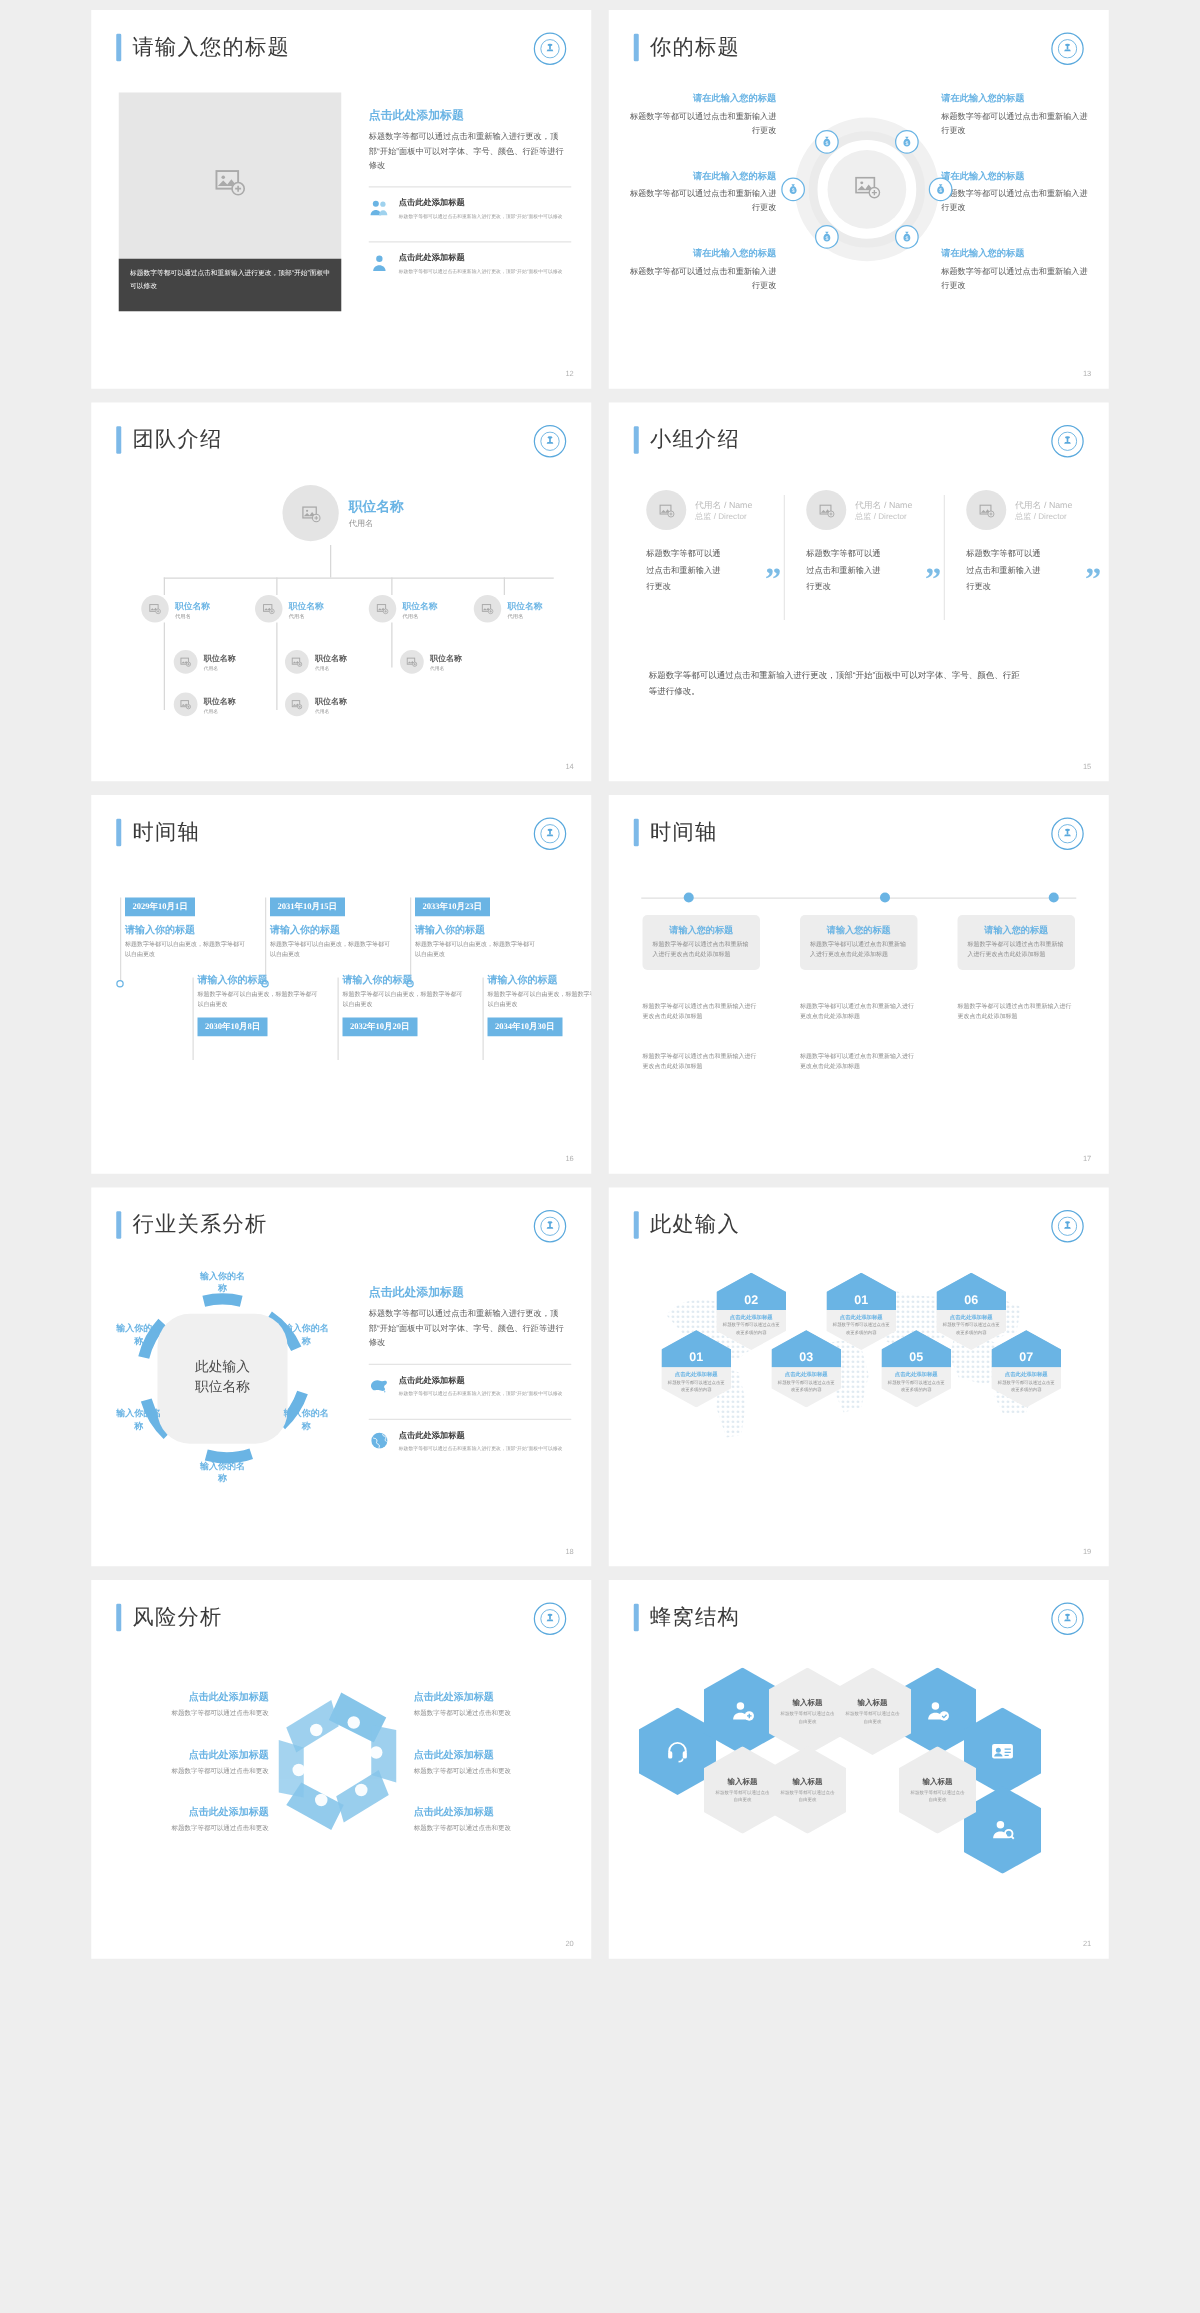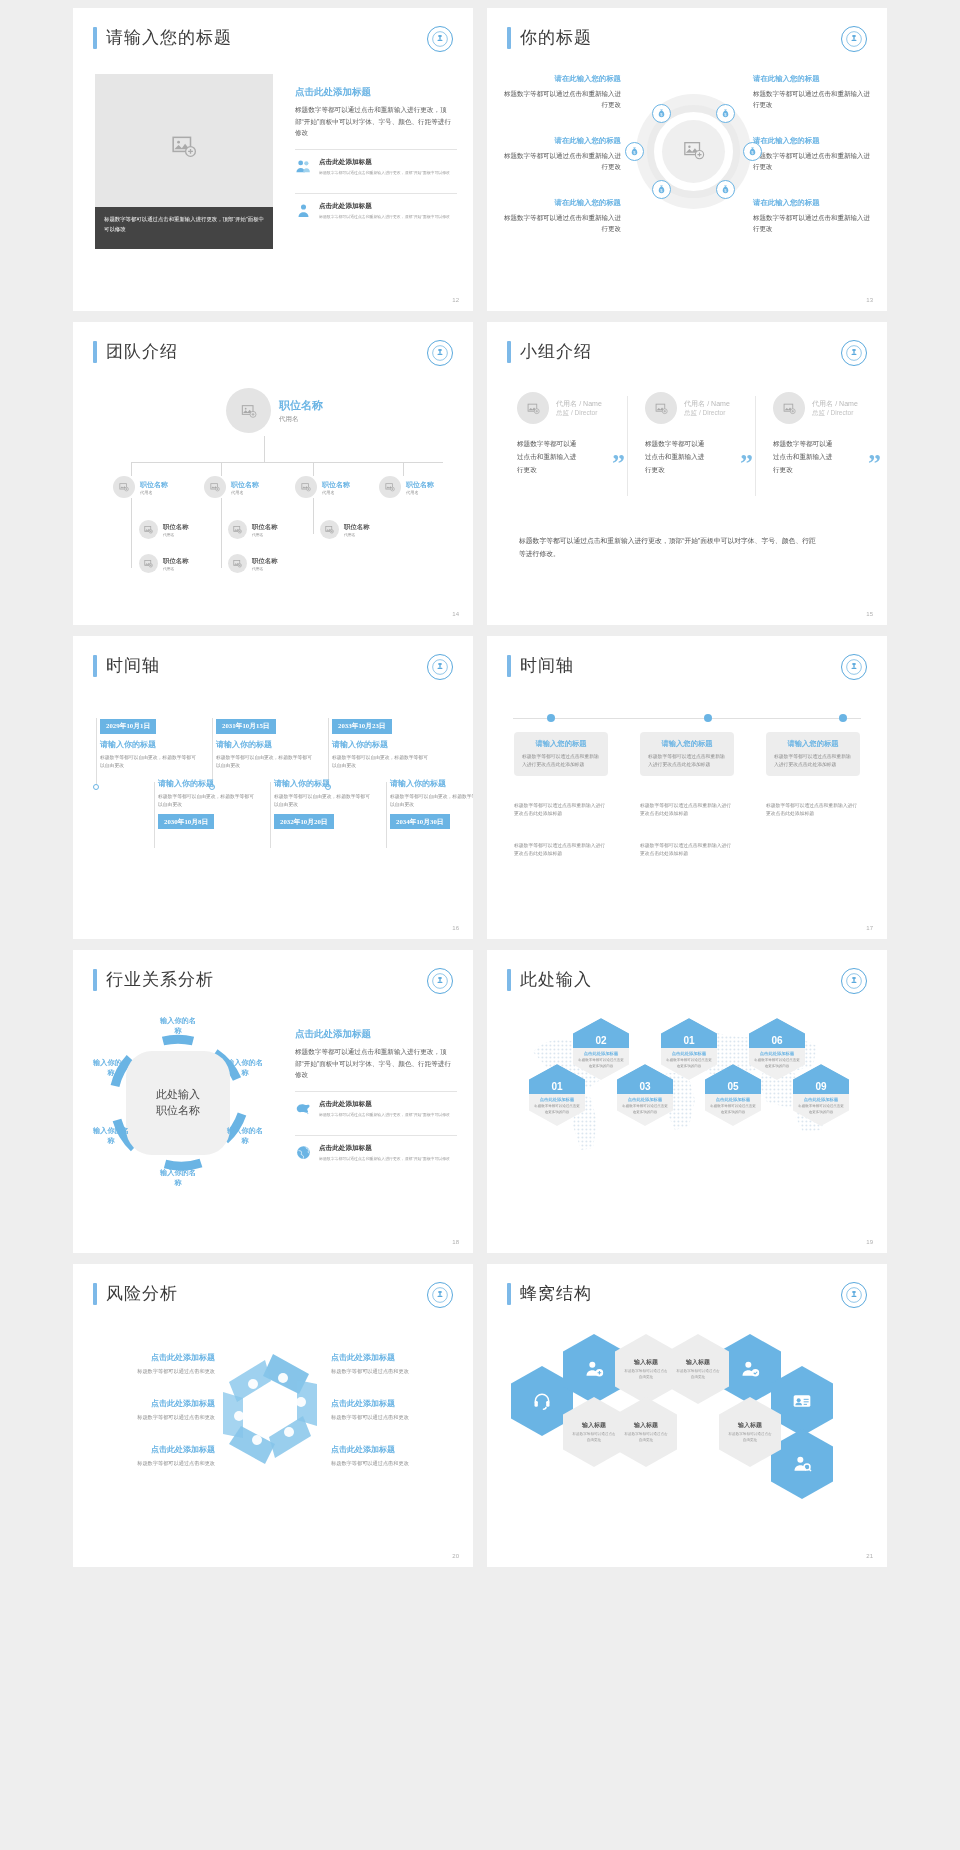--- a/index.html
+++ b/index.html
@@ -826,21 +826,21 @@
       <div class="hex-top">
           <div class="hex-num">05</div>
         </div>
       <div class="hex-body">
         <div class="hex-h">点击此处添加标题</div>
         <div class="hex-p">标题数字等都可以通过点击更改更多项的内容</div>
       </div>
     </div>
     <div class="hex" style="left:306px; top:114px;">
       <div class="hex-top">
-          <div class="hex-num">09</div>
+          <div class="hex-num">07</div>
         </div>
       <div class="hex-body">
         <div class="hex-h">点击此处添加标题</div>
         <div class="hex-p">标题数字等都可以通过点击更改更多项的内容</div>
       </div>
     </div>
 
     <div class="pagenum">19</div>
   </div>
 

